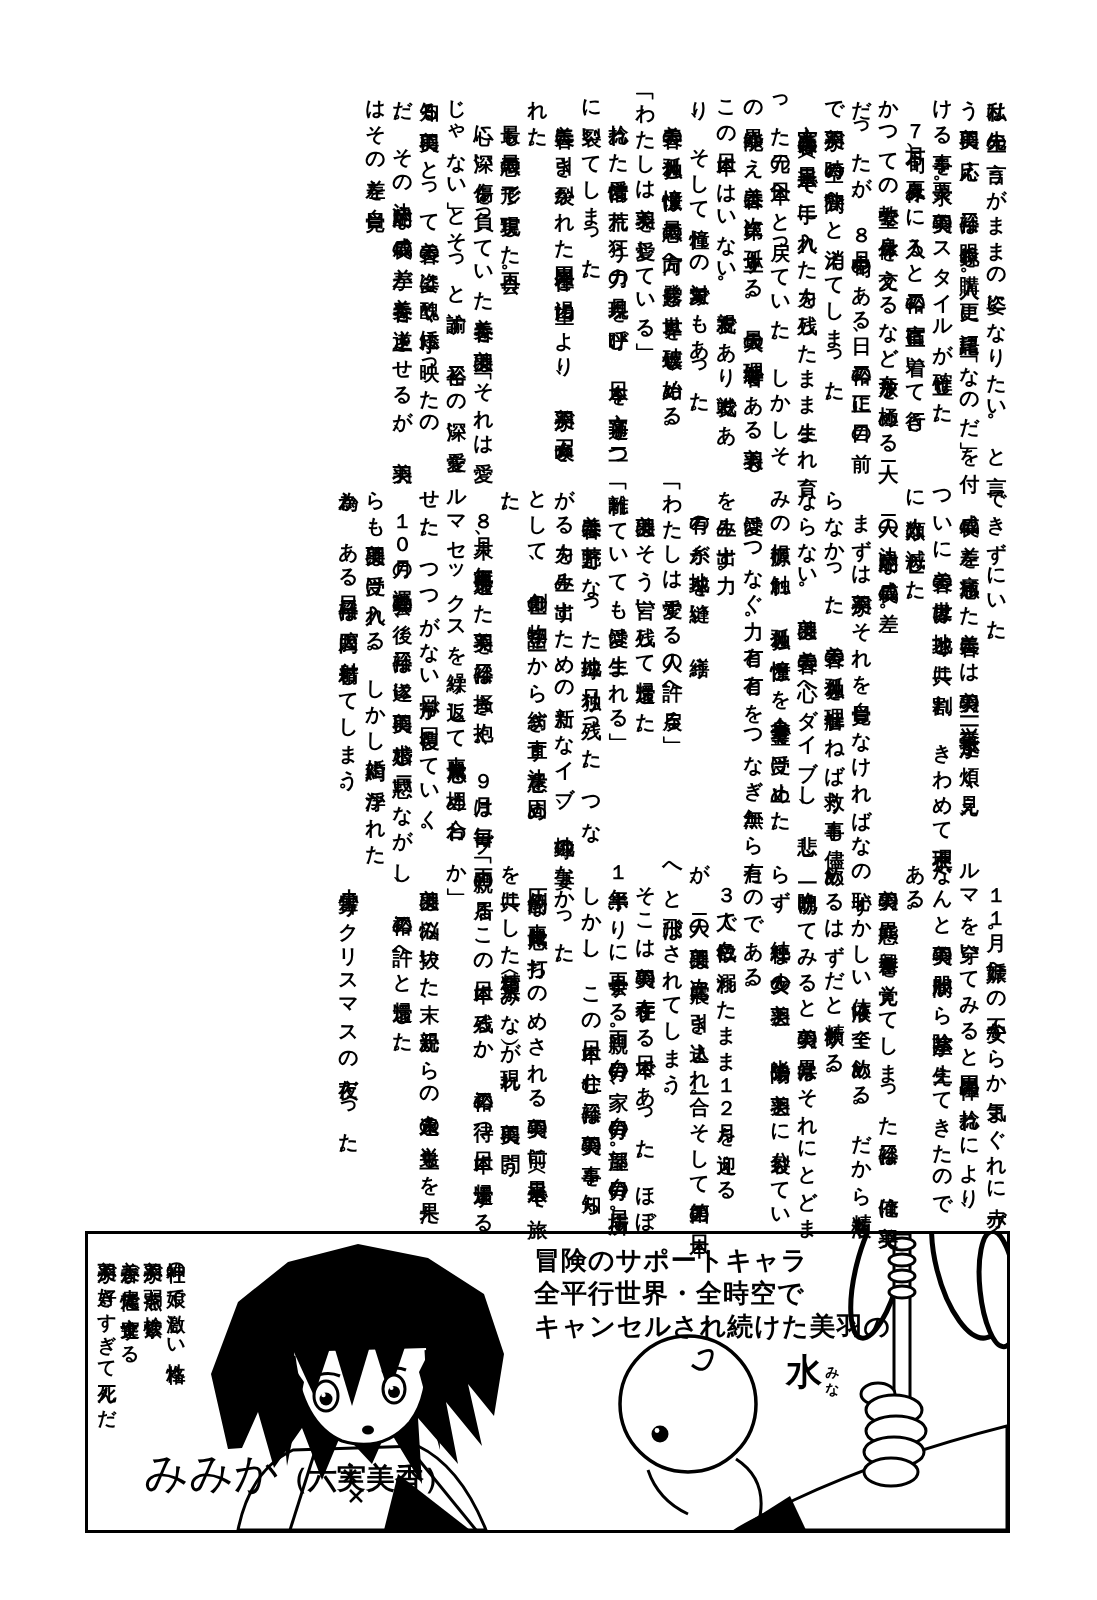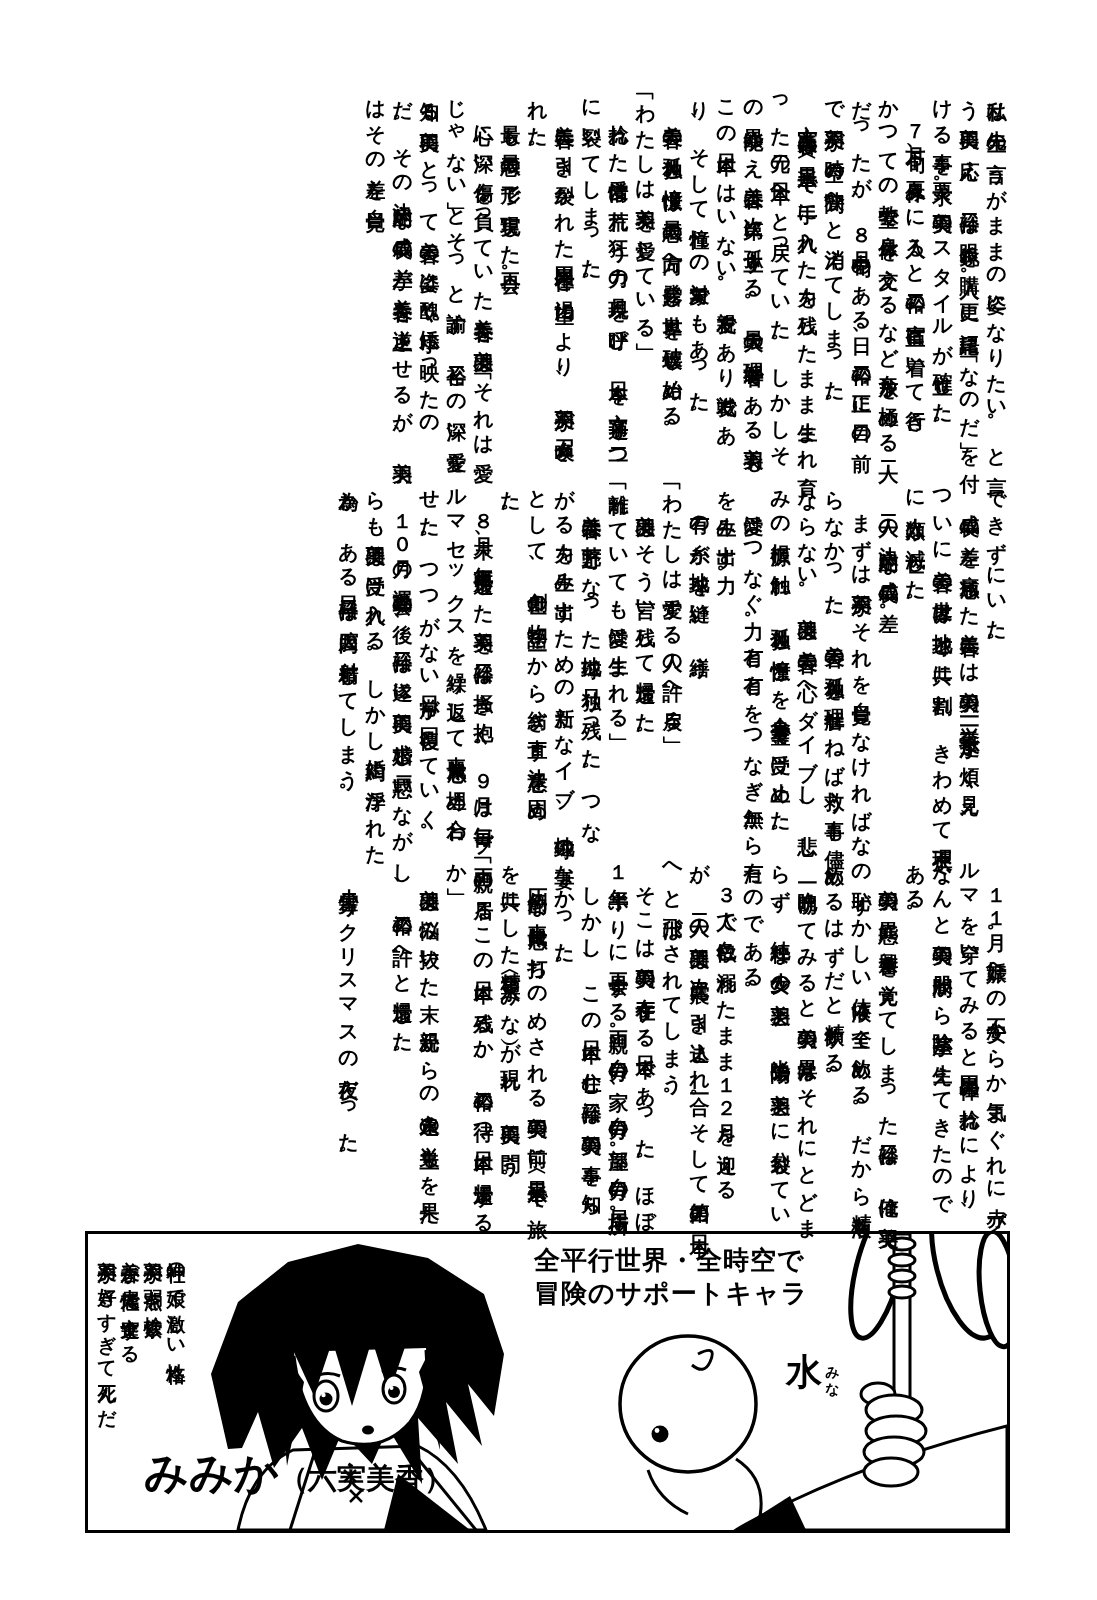--- a/index.html
+++ b/index.html
@@ -39,21 +39,21 @@
     writing-mode:vertical-rl; font-size:14px; font-weight:700;
     letter-spacing:1px; margin-left:2px; margin-top:2px;
   }
   .mimika-note {
     position:absolute; left:8px; top:12px; height:228px; z-index:2;
     writing-mode:vertical-rl; text-orientation:mixed;
     font-size:19px; font-weight:700; letter-spacing:2px; line-height:23px;
   }
   .mimika-note p { margin:0; }
   .mimika-name { position:absolute; left:56px; top:210px; z-index:3; white-space:nowrap; }
-  .mimika-name .name { font-size:44px; font-weight:700; }
+  .mimika-name .name { font-size:44px; font-weight:400; }
   .mimika-name .reading { font-size:29px; font-weight:700;font-family:Liberation Serif, serif; }
 </style>
 </head>
 <body>
 
 <div class="page">
 
   <div class="vband band-1">
       <p>私は先生の言うがままの姿になりたい。と言う美羽に応え、裕二は眼鏡を購入。更に語尾に「なのだ」を付ける事を要求。美羽のスタイルが確立した。</p>
       <p>　７月下旬、夏休みに入ると裕二の宿直に着いて行き、かつての教室で身体を交えるなど奔放を極める二人だったが、８月中旬のある日、裕二の正に目の前で美羽が時空の狭間へと消えてしまった。</p>
@@ -154,22 +154,23 @@
 
         <ellipse cx="790" cy="160" rx="17" ry="11" fill="#fff" stroke="#000" stroke-width="3"></ellipse>
         <ellipse cx="806" cy="176" rx="28" ry="15" fill="#fff" stroke="#000" stroke-width="3"></ellipse>
         <ellipse cx="808" cy="197" rx="30" ry="15" fill="#fff" stroke="#000" stroke-width="3"></ellipse>
         <ellipse cx="806" cy="218" rx="30" ry="15" fill="#fff" stroke="#000" stroke-width="3"></ellipse>
         <ellipse cx="803" cy="238" rx="27" ry="14" fill="#fff" stroke="#000" stroke-width="3"></ellipse>
       </g>
     </svg>
 
     <div class="support-note">
+        <p>冒険のサポートキャラ</p>
         <p>全平行世界・全時空で</p>
-        <p>冒険のサポートキャラ</p>
+        <p>キャンセルされ続けた美羽の</p>
       </div>
 
     <div class="spirit-label">
       <span class="kanji">水</span>
       <span class="furigana">みな</span>
     </div>
 
     <div class="mimika-note">
         <p>神社の娘で激しい性格</p>
         <p>美羽が弱点を検索し</p>

